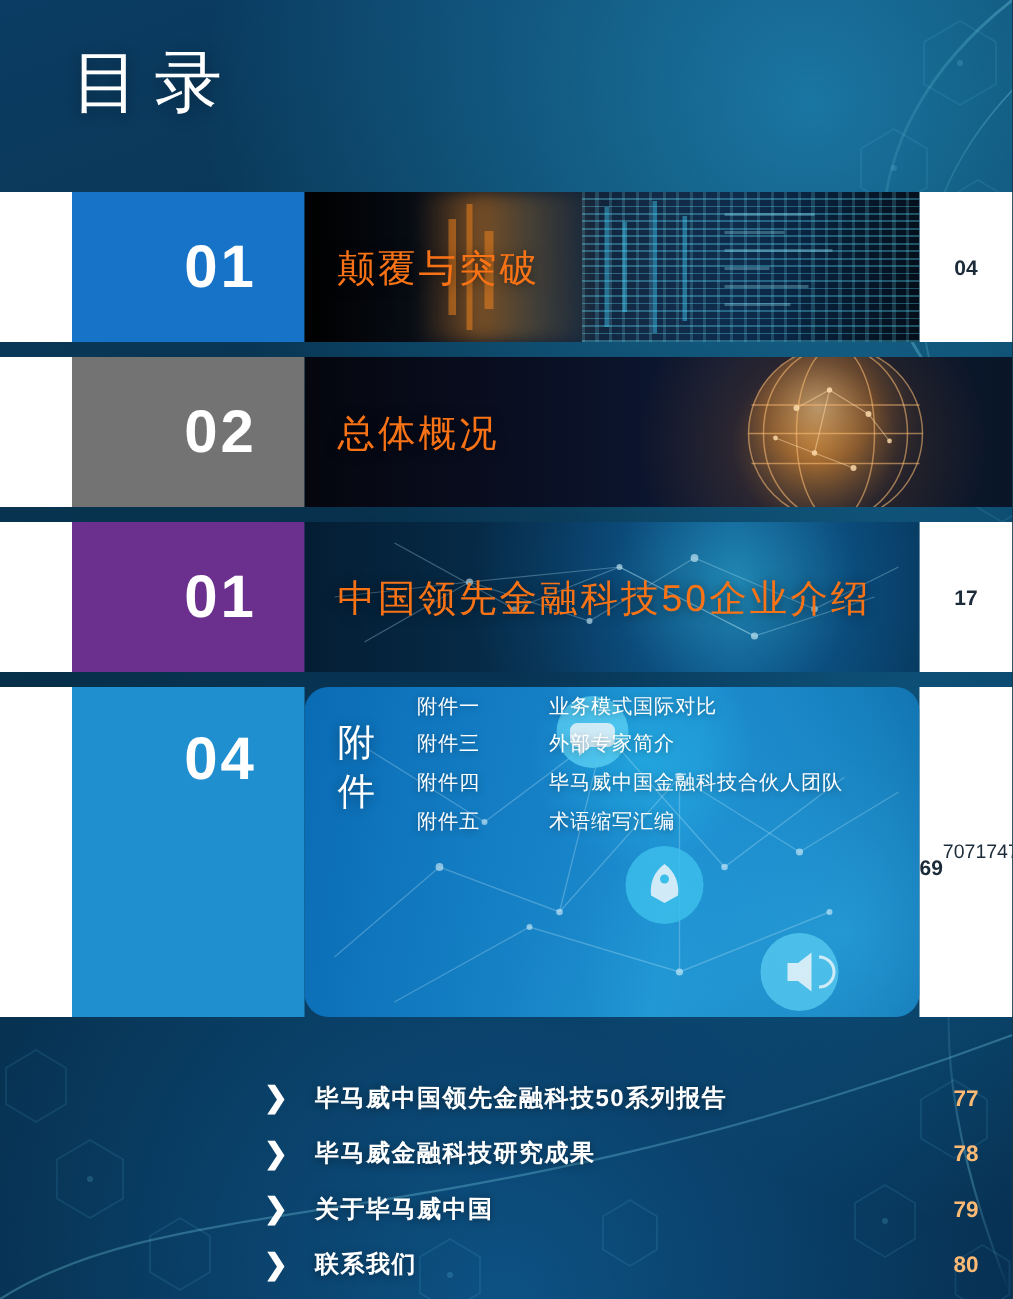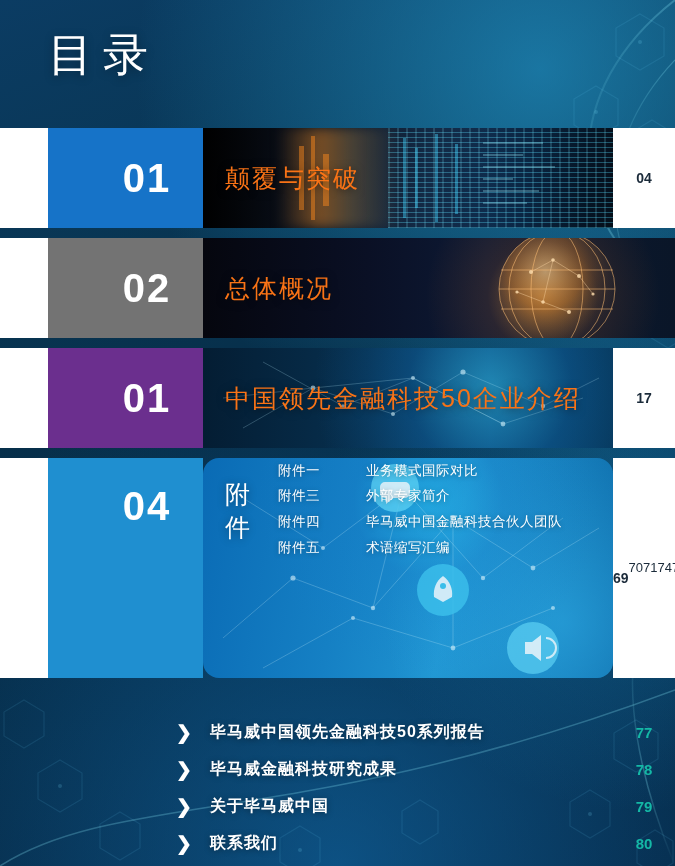--- a/index.html
+++ b/index.html
@@ -279,21 +279,21 @@
     color: #ffffff;
     font-size: 16px;
     font-weight: bold;
     letter-spacing: 1px;
     text-shadow: 0 1px 6px rgba(0,0,0,0.4);
   }
   .f-row .f-page {
     width: 62px;
     flex: 0 0 62px;
     text-align: center;
-    color: #14b8a6;
+    color: #fdba74;
     font-size: 15px;
     font-weight: bold;
   }
 </style>
 </head>
 <body>
 
 <div class="page">
 
   <div class="bg"></div>

